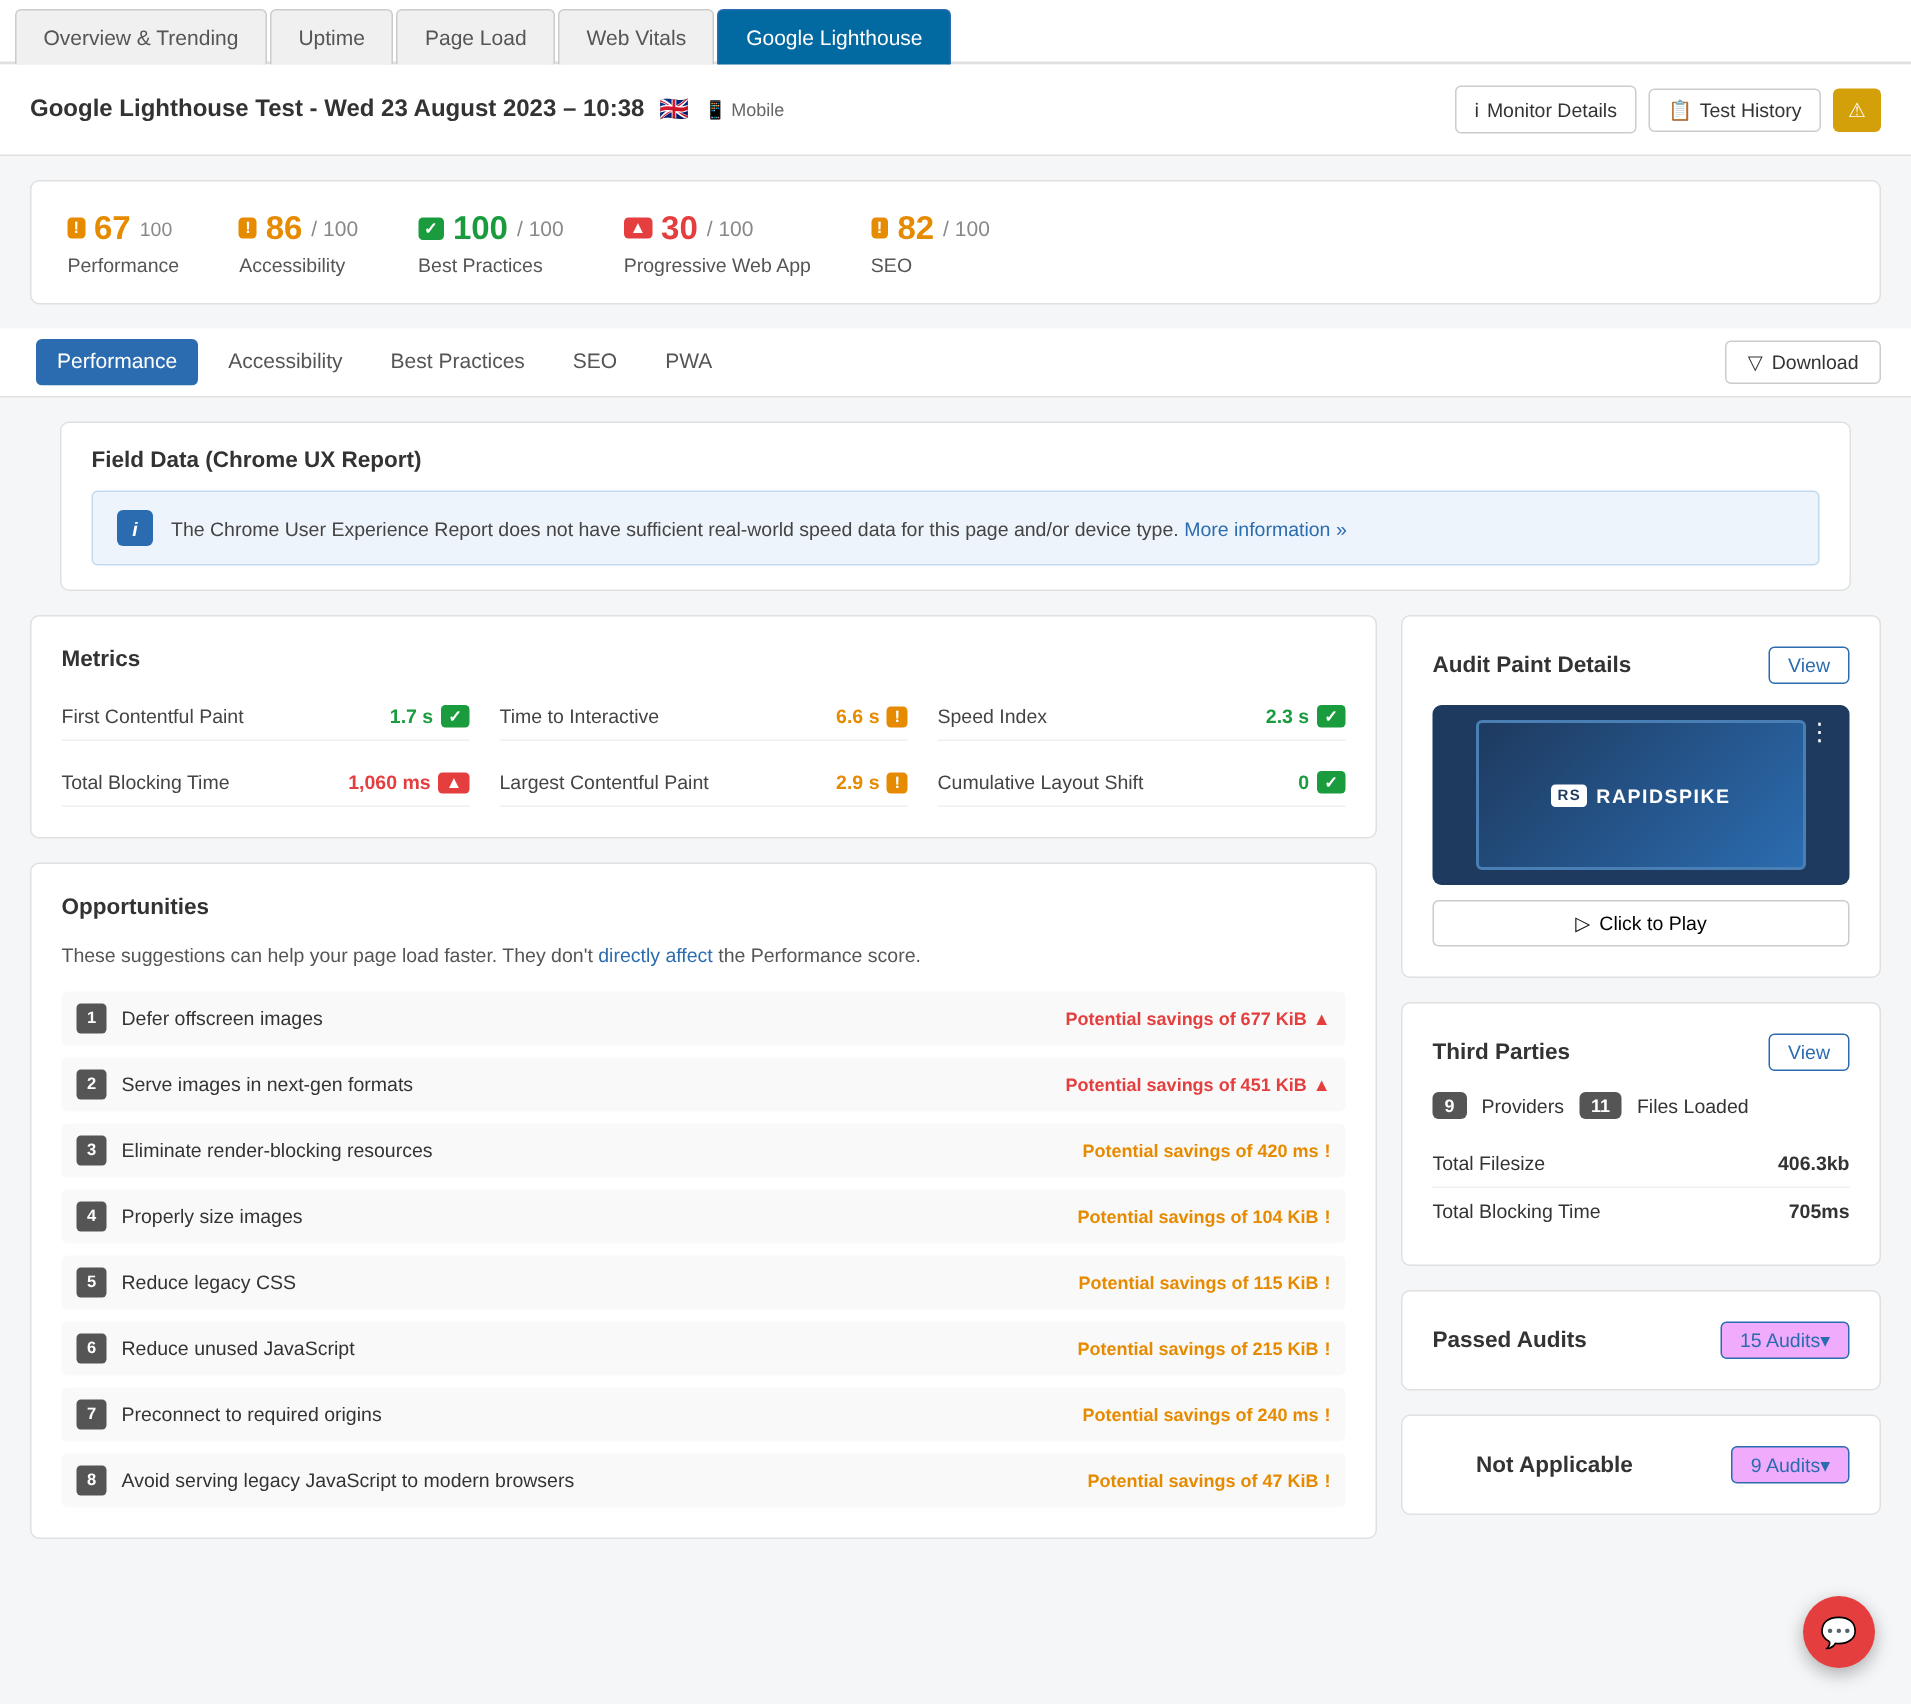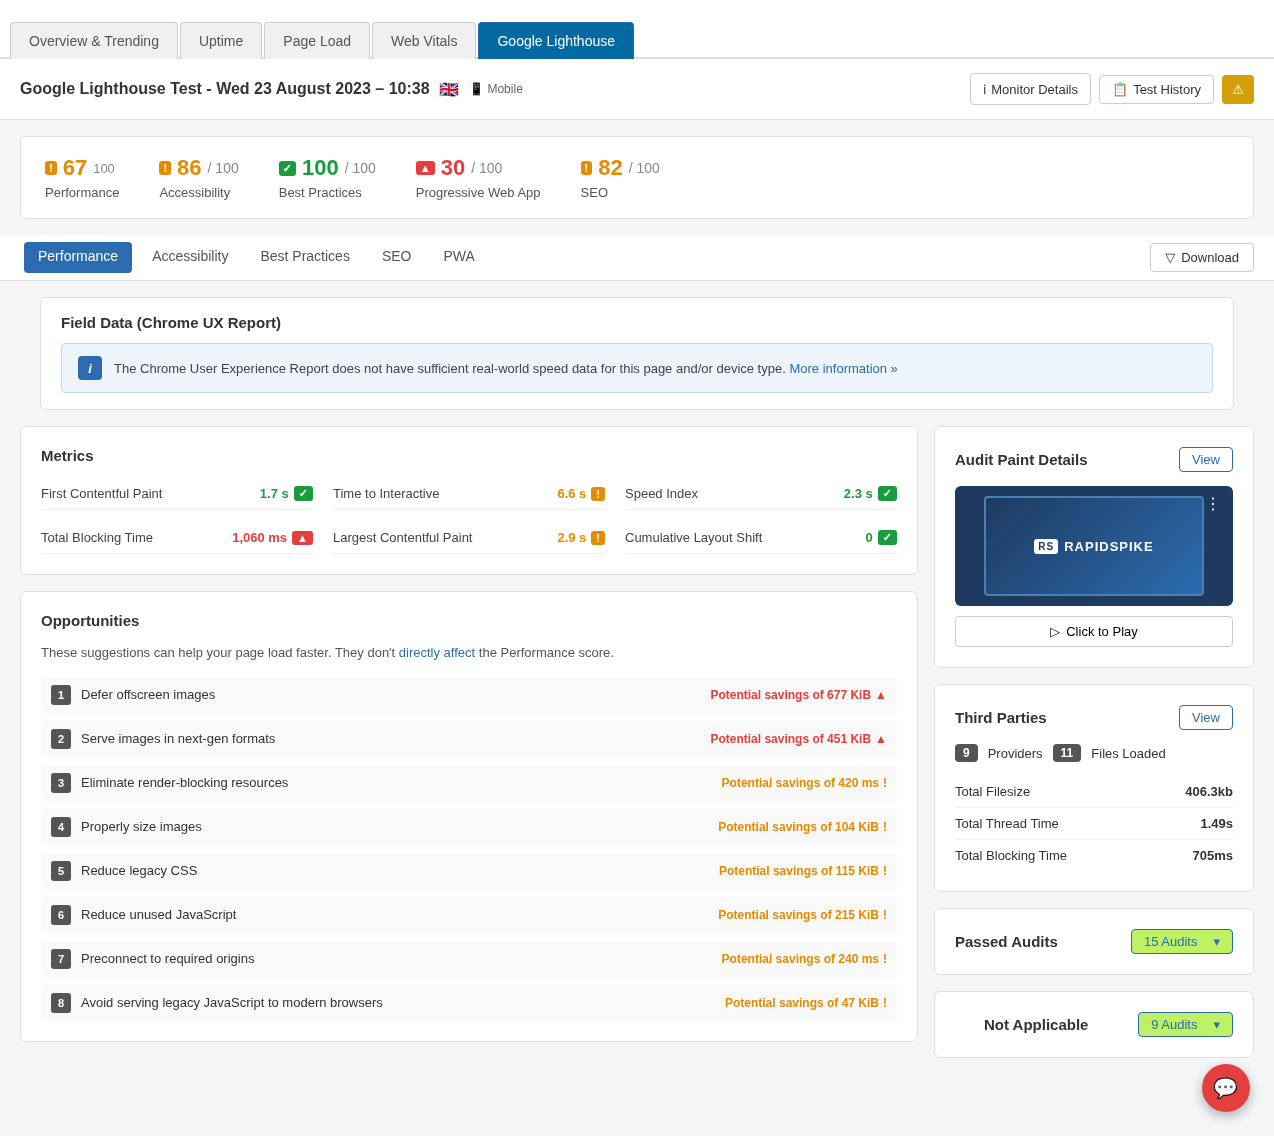--- a/index.html
+++ b/index.html
@@ -1,20 +1,20 @@
 <!DOCTYPE html>
 <html><head>
   <meta charset="utf-8">
   <style>
     * { box-sizing: border-box; margin: 0; padding: 0; }
     body { font-family: -apple-system, BlinkMacSystemFont, 'Segoe UI', Arial, sans-serif; font-size: 14px; background: #f5f6f8; color: #333; }
 
     
     .top-nav { display: flex; background: #fff; border-bottom: 2px solid #e0e0e0; padding: 0 10px; }
-    .top-nav .tab { padding: 10px 18px; cursor: pointer; font-size: 14px; border: 1px solid transparent; border-bottom: none; margin-bottom: -2px; color: #555; background: #f0f0f0; border-radius: 4px 4px 0 0; margin-right: 2px; margin-top: 22px; }
+    .top-nav .tab { padding: 10px 18px; cursor: pointer; font-size: 14px; border: 1px solid transparent; border-bottom: none; margin-bottom: -2px; color: #555; background: #f0f0f0; border-radius: 4px 4px 0 0; margin-right: 2px; margin-top: 6px; }
     .top-nav .tab.active { background: #0369a1; color: #fff; border-color: #2b6cb0; }
     .top-nav .tab:not(.active) { border-color: #ccc; }
 
     
     .page-header { display: flex; align-items: center; justify-content: space-between; padding: 14px 20px; background: #fff; border-bottom: 1px solid #e0e0e0; }
     .page-header-left { display: flex; align-items: center; gap: 10px; justify-content: flex-end; }
     .page-title { font-size: 16px; font-weight: 700; }
     .flag-icon { font-size: 16px; }
     .device-badge { font-size: 12px; color: #666; display: flex; align-items: center; gap: 3px; }
     .page-header-right { display: flex; align-items: center; gap: 8px; }
@@ -92,21 +92,21 @@
     .tp-header { display: flex; justify-content: space-between; align-items: center; margin-bottom: 14px; }
     .tp-stats { display: flex; align-items: center; gap: 10px; margin-bottom: 14px; font-size: 13px; }
     .tp-badge { background: #555; color: #fff; border-radius: 4px; padding: 2px 8px; font-size: 12px; font-weight: 700; }
     .tp-rows { display: flex; flex-direction: column; gap: 0; }
     .tp-row { display: flex; justify-content: space-between; align-items: center; padding: 8px 0; border-bottom: 1px solid #f0f0f0; font-size: 13px; }
     .tp-row:last-child { border-bottom: none; }
     .tp-val { font-weight: 700; }
 
     
     .pa-header { display: flex; justify-content: space-between; align-items: center; }
-    .expand-btn { border: 1px solid #2b6cb0; color: #2b6cb0; background: #bef264; padding: 4px 12px; border-radius: 4px; cursor: pointer; font-size: 13px; display: flex; align-items: center; gap: 16px; }
+    .expand-btn { border: 1px solid #2b6cb0; color: #2b6cb0; background: #f0abfc; padding: 4px 12px; border-radius: 4px; cursor: pointer; font-size: 13px; display: flex; align-items: center; gap: 0; }
 
     
     .na-header { display: flex; justify-content: space-between; align-items: center; }
 
     
     .chat-bubble { position: fixed; bottom: 24px; right: 24px; background: #e53e3e; color: #fff; border-radius: 50%; width: 48px; height: 48px; display: flex; align-items: center; justify-content: center; cursor: pointer; box-shadow: 0 4px 12px rgba(0,0,0,0.3); font-size: 20px; }
 
     .section-wrap { padding: 16px 20px 0 20px; }
   </style>
 </head>
@@ -407,24 +407,20 @@
         <span>Providers</span>
         <span class="tp-badge">11</span>
         <span>Files Loaded</span>
       </div>
       <div class="tp-rows">
         <div class="tp-row">
           <span>Total Filesize</span>
           <span class="tp-val">406.3kb</span>
         </div>
         <div class="tp-row">
-          <span>Total Thread Time</span>
-          <span class="tp-val">1.49s</span>
-        </div>
-        <div class="tp-row">
           <span>Total Blocking Time</span>
           <span class="tp-val">705ms</span>
         </div>
       </div>
     </div>
 
     <div class="card">
       <div class="pa-header">
         <span class="card-title" style="margin-bottom:0;">Passed Audits</span>
         <button class="expand-btn">

